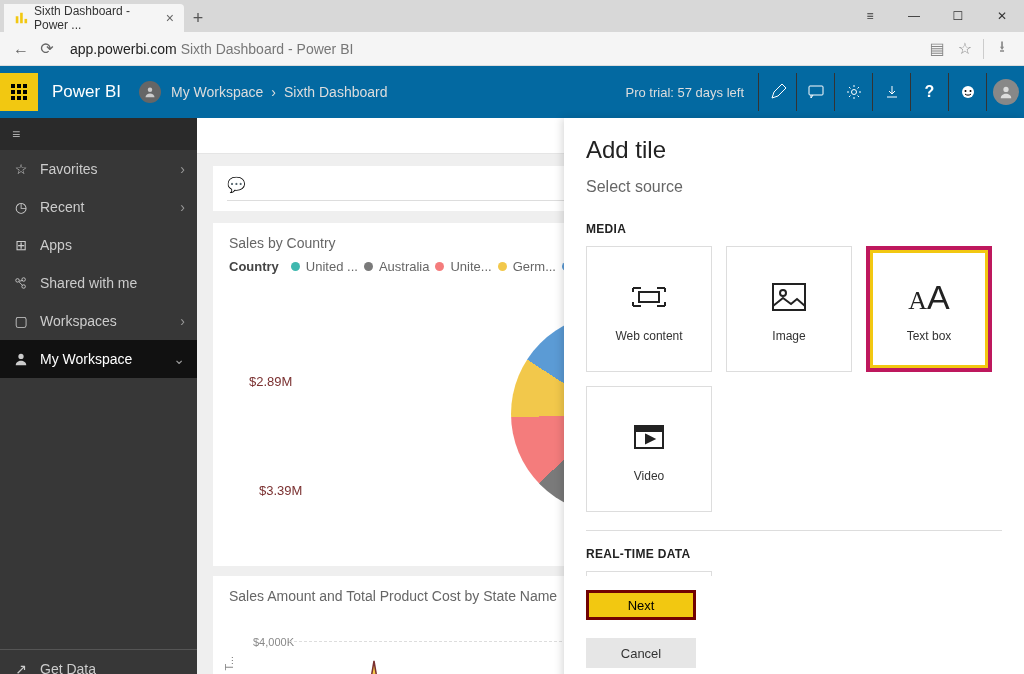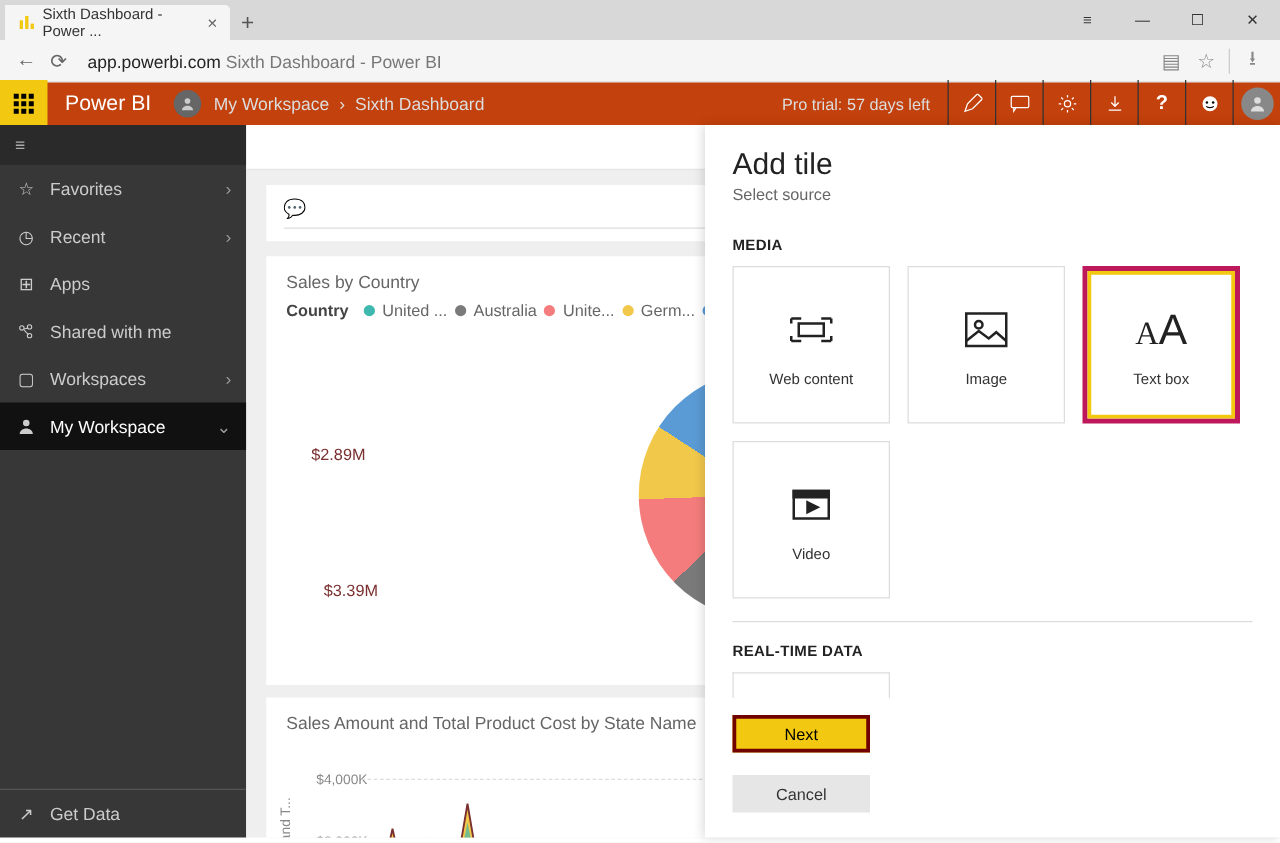--- a/index.html
+++ b/index.html
@@ -15,21 +15,21 @@
 .win-btn { width:44px; display:flex; align-items:center; justify-content:center; color:#333; font-size:12px; }
 
 .addr-bar { height:34px; background:#f5f5f5; display:flex; align-items:center; padding:0 8px; border-bottom:1px solid #ddd; }
 .nav-btn { width:26px; height:26px; display:flex; align-items:center; justify-content:center; color:#666; font-size:16px; }
 .url-box { flex:1; display:flex; align-items:center; padding:0 10px; font-size:14px; color:#444; }
 .url-host { color:#222; }
 .url-path { color:#777; margin-left:4px; }
 .addr-icon { width:28px; height:28px; display:flex; align-items:center; justify-content:center; color:#888; font-size:16px; }
 
 
-.topbar { height:34px; background:#c2410c; display:flex; align-items:center; color:#fff; position:relative; }
+.topbar { height:52px; background:#0369a1; display:flex; align-items:center; color:#fff; position:relative; }
 .waffle { width:38px; height:38px; background:#f2c811; display:flex; align-items:center; justify-content:center; }
 .waffle-grid { display:grid; grid-template-columns:repeat(3,4px); grid-template-rows:repeat(3,4px); gap:2px; }
 .waffle-grid span { background:#000; }
 .brand { font-size:17px; font-weight:400; margin-left:14px; }
 .crumb-user { width:22px; height:22px; background:#666; border-radius:50%; margin:0 10px 0 18px; display:flex; align-items:center; justify-content:center; }
 .crumb-user svg { width:12px; height:12px; }
 .breadcrumb { font-size:14px; color:#ddd; display:flex; align-items:center; gap:8px; }
 .protrial { margin-left:auto; font-size:13px; color:#ddd; padding-right:14px; }
 .top-icons { display:flex; }
 .top-ico { width:38px; height:38px; display:flex; align-items:center; justify-content:center; border-left:1px solid #333; }
@@ -63,21 +63,21 @@
 .pielabel { position:absolute; font-size:13px; color:#7a3030; white-space:nowrap; }
 .ytick { position:absolute; left:24px; font-size:11px; color:#888; }
 .chart2 { position:relative; height:120px; margin-top:4px; }
 .grid-line { position:absolute; left:60px; right:0; border-top:1px dashed #ddd; }
 .chart2 svg { position:absolute; left:60px; bottom:0; }
 
 
 .panel { position:absolute; right:0; top:0; bottom:0; width:460px; background:#fff; box-shadow:-2px 0 8px rgba(0,0,0,.15); display:flex; flex-direction:column; }
 .panel-head { padding:18px 22px 10px; }
 .panel-head h2 { font-size:24px; font-weight:300; color:#222; }
-.panel-head p { font-size:13px; color:#666; margin-top:2px; }
+.panel-head p { font-size:16px; color:#666; margin-top:14px; }
 .panel-body { flex:1; overflow:auto; padding:0 22px; }
 .section-label { font-size:12px; font-weight:700; color:#222; letter-spacing:.3px; text-transform:uppercase; margin:16px 0 10px; }
 .tiles { display:flex; flex-wrap:wrap; gap:14px; }
 .tile { width:126px; height:126px; border:1px solid #ddd; display:flex; flex-direction:column; align-items:center; justify-content:center; gap:10px; font-size:12px; color:#333; }
 .tile.selected { border:4px solid #be185d; outline:3px solid #f2c811; outline-offset:-7px; }
 .tile-icon { height:44px; display:flex; align-items:center; justify-content:center; color:#222; }
 .watermark { color:#710202; font-size:12px; font-weight:bold; margin-top:40px; margin-left:150px; }
 .panel hr { border:none; border-top:1px solid #ddd; margin:18px 0 8px; }
 .panel-foot { padding:14px 22px 20px; display:flex; justify-content:flex-end; gap:18px;flex-direction:column; }
 .btn { width:110px; height:30px; display:flex; align-items:center; justify-content:center; font-size:13px; }

